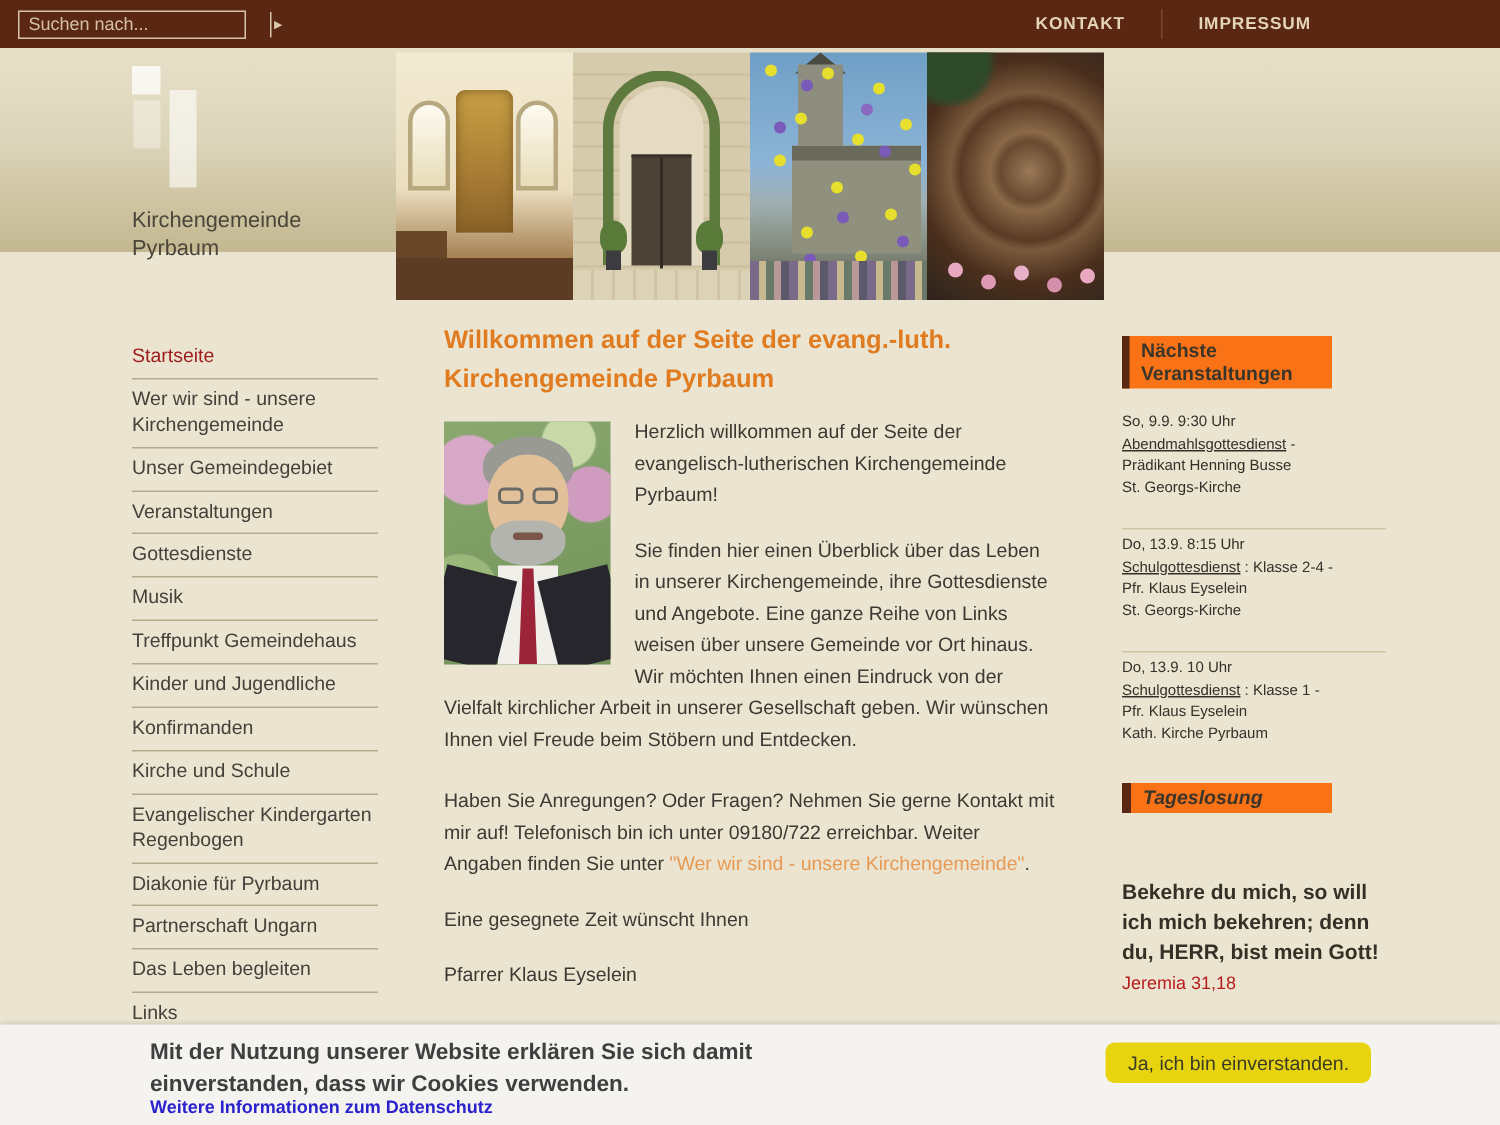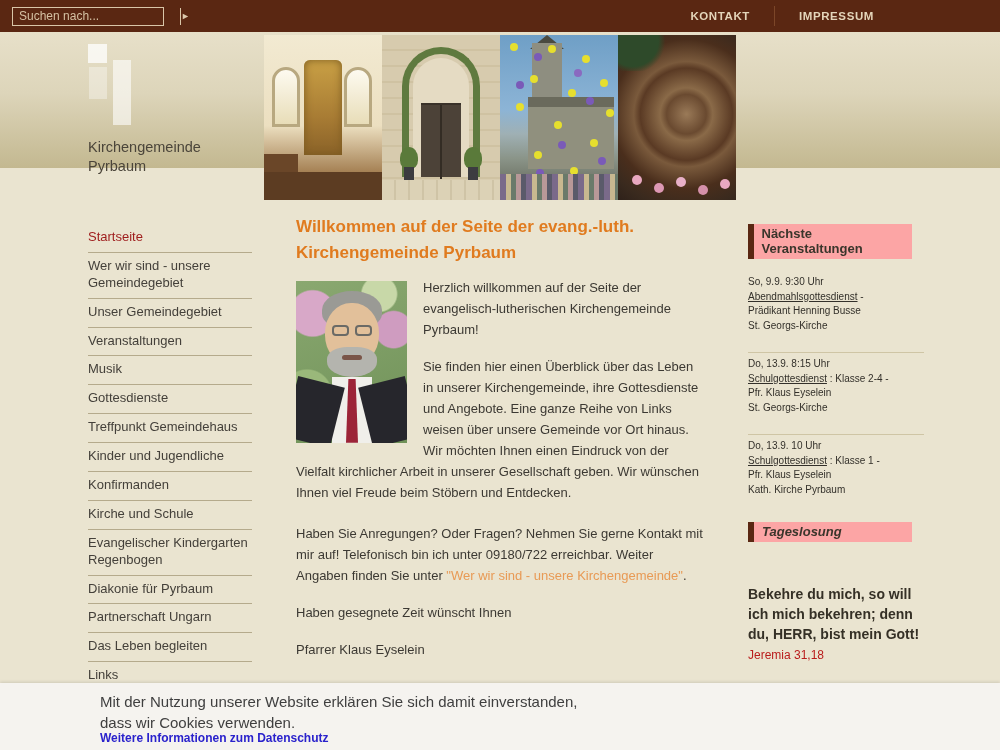--- a/index.html
+++ b/index.html
@@ -86,34 +86,34 @@
   .main p { font-size:13px; color:#3c3933; line-height:1.62; margin-bottom:16px; }
   .main .contact-p { clear:left; padding-top:4px; }
   .orange-link { color:#e89a55; cursor:pointer; text-decoration:none; }
   .wreath { width:282px; height:64px; position:relative; overflow:hidden; background:repeating-linear-gradient(90deg,#c9a878 0 38px,#bb9a6a 38px 42px); }
   .wreath .beam { position:absolute; left:14px; top:-10px; width:36px; height:110px; background:#7a5a38; transform:rotate(6deg); }
   .wreath .stone { position:absolute; left:48px; top:0; width:120px; height:80px; background:#b8b0a0; transform:rotate(4deg); }
   .wreath .garl { position:absolute; left:60px; top:18px; width:170px; height:110px; border:16px solid #8aa05a; border-radius:50%; border-bottom-color:transparent; }
   .wreath .fls { position:absolute; width:13px; height:13px; border-radius:50%; left:72px; top:24px; background:#e8b0c8; box-shadow:30px -8px 0 #d868a0, 58px -14px 0 #f0d040, 88px -12px 0 #d878a8, 118px -2px 0 #e8c8d8, 140px 10px 0 #e8a030, 16px 12px 0 #f0e060, 104px -18px 0 #c85890; }
 
   .rightbar { position:absolute; left:748px; top:24px; width:176px; }
-  .side-head { display:flex; align-items:stretch; background:#fca5a5; margin-bottom:8px; width:164px; }
+  .side-head { display:flex; align-items:stretch; background:#f97316; margin-bottom:8px; width:140px; }
   .side-head .marker { width:6px; background:#5a2712; }
   .side-head .txt { font-size:13px; font-weight:bold; color:#3a352b; padding:2px 8px 3px; }
   .event { font-size:10px; color:#33302a; line-height:1.45; padding:4px 0 7px;margin-top:12px; }
   .event + .event { border-top:1px solid #cfc5a5; }
   .event a { color:#33302a; text-decoration:underline; cursor:pointer; }
   .quote-block { margin-bottom:14px;margin-top:43px; }
   .quote { font-size:14px; font-weight:bold; color:#353026; line-height:1.42; margin-bottom:3px; }
   .qref { font-size:12px; color:#b91c1c; }
   .tages-head { margin-top:18px;font-style:italic; }
 
   
   .cookiebar { position:absolute; left:0; top:683px; width:1000px; height:67px; background:#f5f3ef; box-shadow:0 -1px 3px rgba(0,0,0,0.12); }
-  .cookie-msg { position:absolute; left:100px; top:8px; width:480px; font-size:15px; font-weight:normal; color:#3f3f3f; line-height:1.4; }
+  .cookie-msg { position:absolute; left:100px; top:8px; width:480px; font-size:15px; font-weight:bold; color:#3f3f3f; line-height:1.4; }
   .cookie-link { position:absolute; left:100px; top:48px; font-size:12px; font-weight:bold; color:#2a22cc; cursor:pointer; }
   .cookie-btn { position:absolute; left:737px; top:12px; background:#e8d40e; border:none; border-radius:6px; padding:6px 15px; font-size:13px; color:#3a3a28; font-family:"Liberation Sans", sans-serif; cursor:pointer; }
 </style>
 </head>
 <body>
 
 <div class="page">
 
   <div class="topbar">
     <div class="searchbox">
@@ -164,25 +164,25 @@
         <div class="leaf"></div>
           <div class="fl"></div>
       </div>
     </div>
   </div>
 
   <div class="content">
 
     <div class="nav">
         <div class="nav-item active">Startseite</div>
-        <div class="nav-item">Wer wir sind - unsere Gemeindegebiet</div>
+        <div class="nav-item">Wer wir sind - unsere Kirchengemeinde</div>
         <div class="nav-item">Unser Gemeindegebiet</div>
         <div class="nav-item">Veranstaltungen</div>
+        <div class="nav-item">Gottesdienste</div>
         <div class="nav-item">Musik</div>
-        <div class="nav-item">Gottesdienste</div>
         <div class="nav-item">Treffpunkt Gemeindehaus</div>
         <div class="nav-item">Kinder und Jugendliche</div>
         <div class="nav-item">Konfirmanden</div>
         <div class="nav-item">Kirche und Schule</div>
         <div class="nav-item">Evangelischer Kindergarten Regenbogen</div>
         <div class="nav-item">Diakonie für Pyrbaum</div>
         <div class="nav-item">Partnerschaft Ungarn</div>
         <div class="nav-item">Das Leben begleiten</div>
         <div class="nav-item">Links</div>
         <div class="nav-item">Kirchenvorstandswahl 2018</div>
@@ -199,21 +199,21 @@
         <div class="beard"></div>
           <div class="mouth"></div>
           <div class="shirt"></div>
           <div class="tie"></div>
         <div class="sh-l"></div>
           <div class="sh-r"></div>
       </div>
       <p>Herzlich willkommen auf der Seite der evangelisch-lutherischen Kirchengemeinde Pyrbaum!</p>
       <p>Sie finden hier einen Überblick über das Leben in unserer Kirchengemeinde, ihre Gottesdienste und Angebote. Eine ganze Reihe von Links weisen über unsere Gemeinde vor Ort hinaus. Wir möchten Ihnen einen Eindruck von der Vielfalt kirchlicher Arbeit in unserer Gesellschaft geben. Wir wünschen Ihnen viel Freude beim Stöbern und Entdecken.</p>
       <p class="contact-p"><span>Haben Sie Anregungen? Oder Fragen? Nehmen Sie gerne Kontakt mit mir auf! Telefonisch bin ich unter 09180/722 erreichbar. Weiter Angaben finden Sie unter </span><span class="orange-link">"Wer wir sind - unsere Kirchengemeinde"</span><span>.</span></p>
-      <p>Haben gesegnete Zeit wünscht Ihnen</p>
+      <p>Eine gesegnete Zeit wünscht Ihnen</p>
       <p>Pfarrer Klaus Eyselein</p>
       <h2>Gottesdienst - nicht - im Grünen</h2>
       <div class="wreath">
         <div class="beam"></div>
           <div class="stone"></div>
           <div class="garl"></div>
           <div class="fls"></div>
       </div>
     </div>
 
@@ -241,15 +241,16 @@
             <div class="quote">Erneuert euch in eurem Geist und Sinn.</div>
             <div class="qref">Epheser 4,23</div>
           </div>
         </div>
     </div>
   </div>
 
   <div class="cookiebar">
     <div class="cookie-msg">Mit der Nutzung unserer Website erklären Sie sich damit einverstanden, dass wir Cookies verwenden.</div>
     <div class="cookie-link">Weitere Informationen zum Datenschutz</div>
+    <button class="cookie-btn">Ja, ich bin einverstanden.</button>
   </div>
 
 </div>
 
 </body></html>

